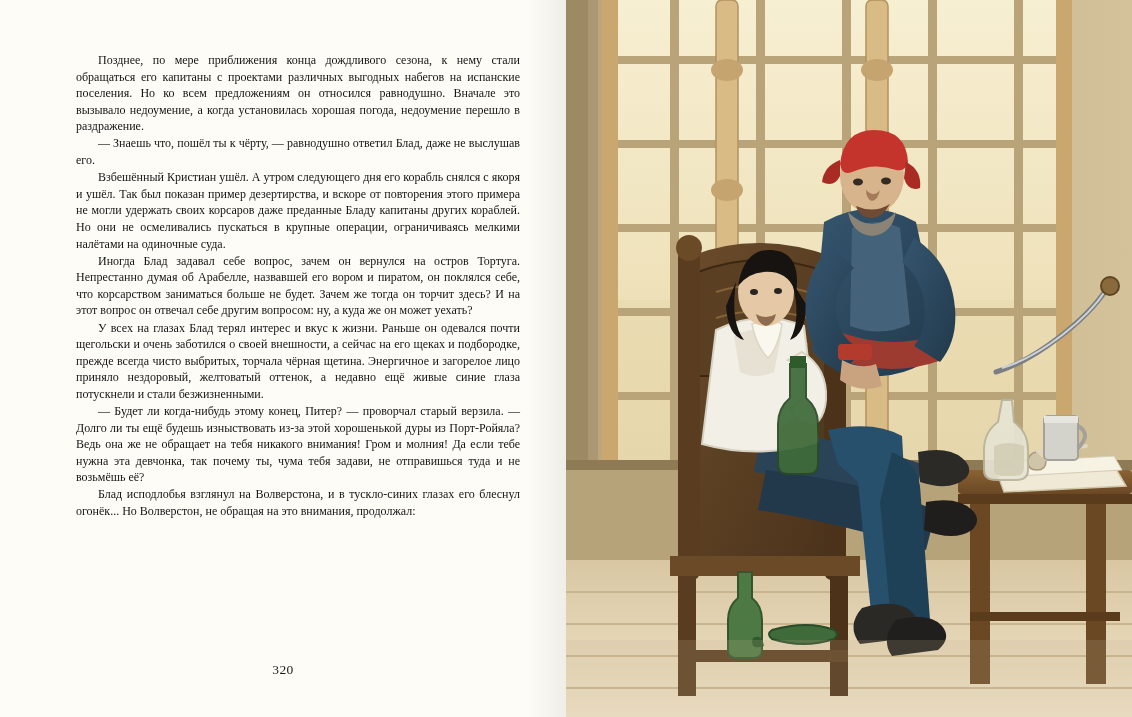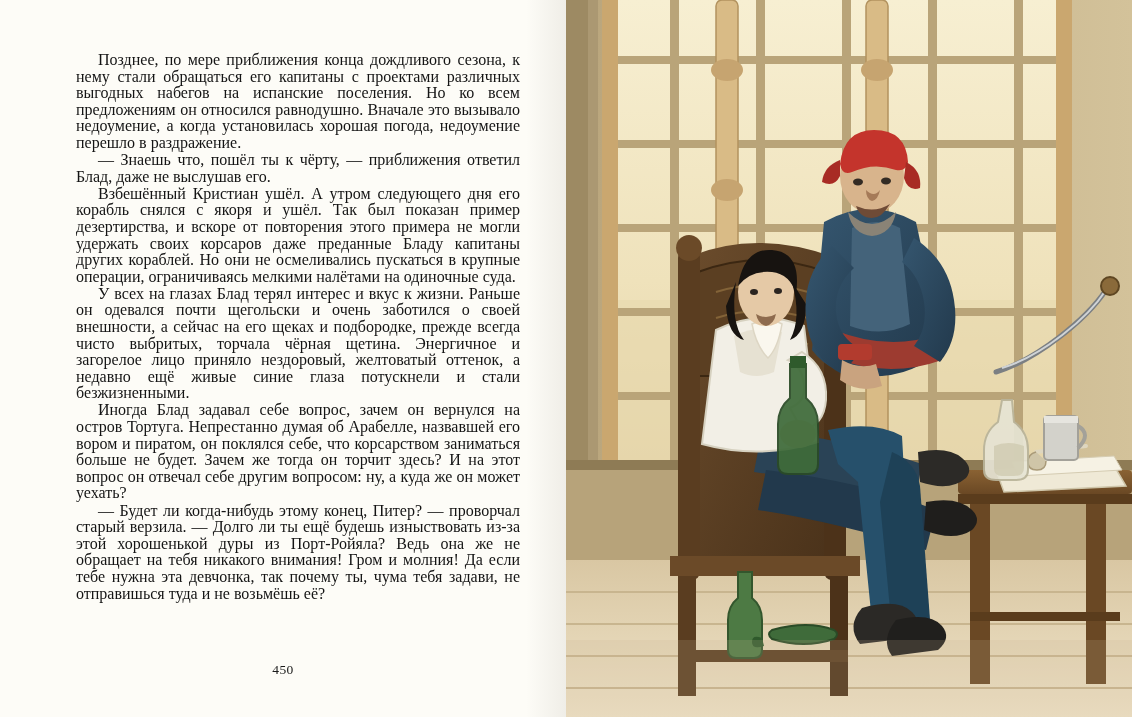--- a/index.html
+++ b/index.html
@@ -34,21 +34,21 @@
     top: 0; right: 0; bottom: 0;
     width: 40px;
     background: linear-gradient(to right, rgba(0,0,0,0), rgba(120,110,90,0.10));
     pointer-events: none;
   }
   .text-column {
     position: absolute;
     left: 76px;
     top: 52px;
     width: 444px;
-    font-size: 16px;
+    font-size: 12px;
     line-height: 16.6px;
     color: #141414;
     text-align: justify;
     -webkit-hyphens: auto;
     hyphens: auto;
   }
   .text-column p {
     margin: 0 0 0.5px 0;
     text-indent: 22px;
   }
@@ -80,27 +80,28 @@
   .illus svg { display: block; }
 </style>
 </head>
 <body>
 
 <div class="spread">
 
   <div class="page-left">
     <div class="text-column">
       <p>Позднее, по мере приближения конца дождливого сезона, к нему стали обращаться его капитаны с проектами различных выгодных набегов на испанские поселения. Но ко всем предложениям он относился равнодушно. Вначале это вызывало недоумение, а когда установилась хорошая погода, недоумение перешло в раздражение.</p>
-      <p class="dialog">— Знаешь что, пошёл ты к чёрту, — приближения ответил Блад, даже не выслушав его.</p>
+      <p class="dialog">— Знаешь что, пошёл ты к чёрту, — равнодушно ответил Блад, даже не выслушав его.</p>
       <p>Взбешённый Кристиан ушёл. А утром следующего дня его корабль снялся с якоря и ушёл. Так был показан пример дезертирства, и вскоре от повторения этого примера не могли удержать своих корсаров даже преданные Бладу капитаны других кораблей. Но они не осмеливались пускаться в крупные операции, ограничиваясь мелкими налётами на одиночные суда.</p>
+      <p>Иногда Блад задавал себе вопрос, зачем он вернулся на остров Тортуга. Непрестанно думая об Арабелле, назвавшей его вором и пиратом, он поклялся себе, что корсарством заниматься больше не будет. Зачем же тогда он торчит здесь? И на этот вопрос он отвечал себе другим вопросом: ну, а куда же он может уехать?</p>
       <p>У всех на глазах Блад терял интерес и вкус к жизни. Раньше он одевался почти щегольски и очень заботился о своей внешности, а сейчас на его щеках и подбородке, прежде всегда чисто выбритых, торчала чёрная щетина. Энергичное и загорелое лицо приняло нездоровый, желтоватый оттенок, а недавно ещё живые синие глаза потускнели и стали безжизненными.</p>
-      <p>Иногда Блад задавал себе вопрос, зачем он вернулся на остров Тортуга. Непрестанно думая об Арабелле, назвавшей его вором и пиратом, он поклялся себе, что корсарством заниматься больше не будет. Зачем же тогда он торчит здесь? И на этот вопрос он отвечал себе другим вопросом: ну, а куда же он может уехать?</p>
       <p class="dialog">— Будет ли когда-нибудь этому конец, Питер? — проворчал старый верзила. — Долго ли ты ещё будешь изныствовать из-за этой хорошенькой дуры из Порт-Ройяла? Ведь она же не обращает на тебя никакого внимания! Гром и молния! Да если тебе нужна эта девчонка, так почему ты, чума тебя задави, не отправишься туда и не возьмёшь её?</p>
+      <p>Блад исподлобья взглянул на Волверстона, и в тускло-синих глазах его блеснул огонёк... Но Волверстон, не обращая на это внимания, продолжал:</p>
     </div>
-    <div class="page-number">450</div>
+    <div class="page-number">320</div>
   </div>
 
   <div class="page-right">
     <div class="illus">
       <svg width="566" height="717" viewBox="0 0 566 717" xmlns="http://www.w3.org/2000/svg" role="img" aria-label="illustration">
         <defs>
           <linearGradient id="winGlow" x1="0" y1="0" x2="0" y2="1">
             <stop offset="0%" stop-color="#f7efd2"></stop>
             <stop offset="60%" stop-color="#efe2bb"></stop>
             <stop offset="100%" stop-color="#e3d2a8"></stop>

